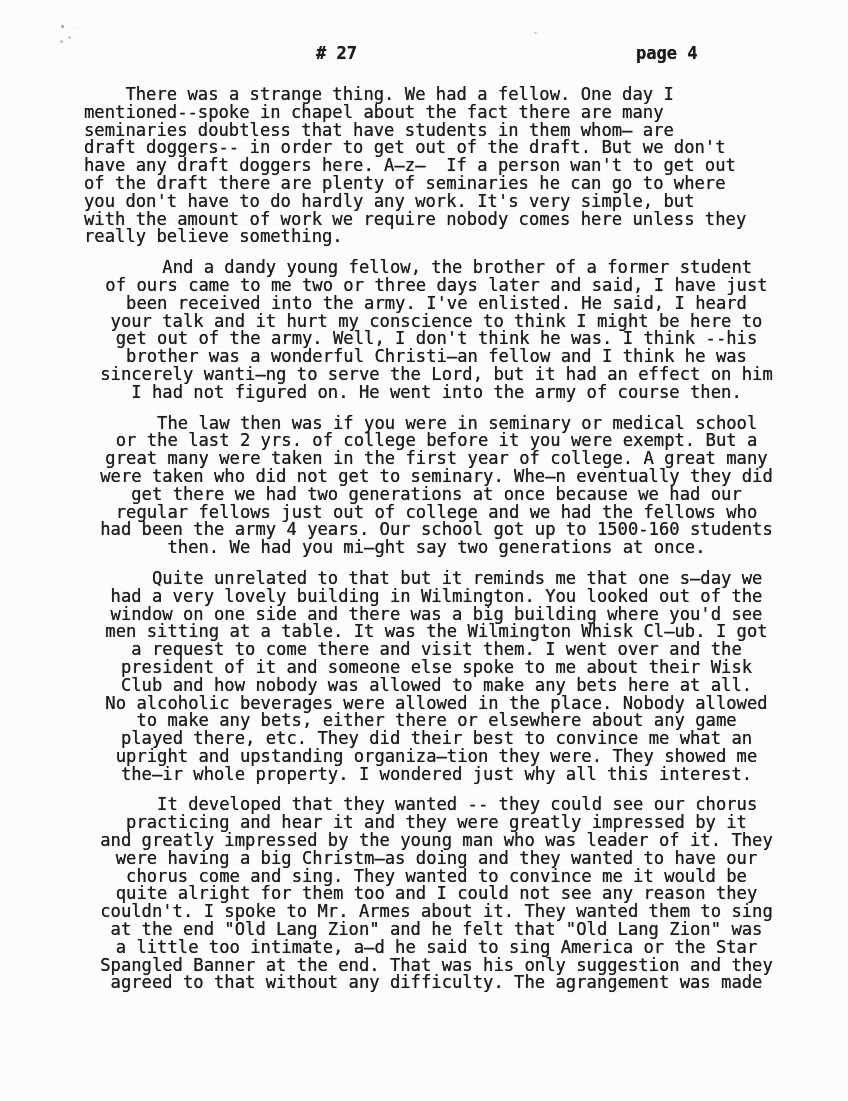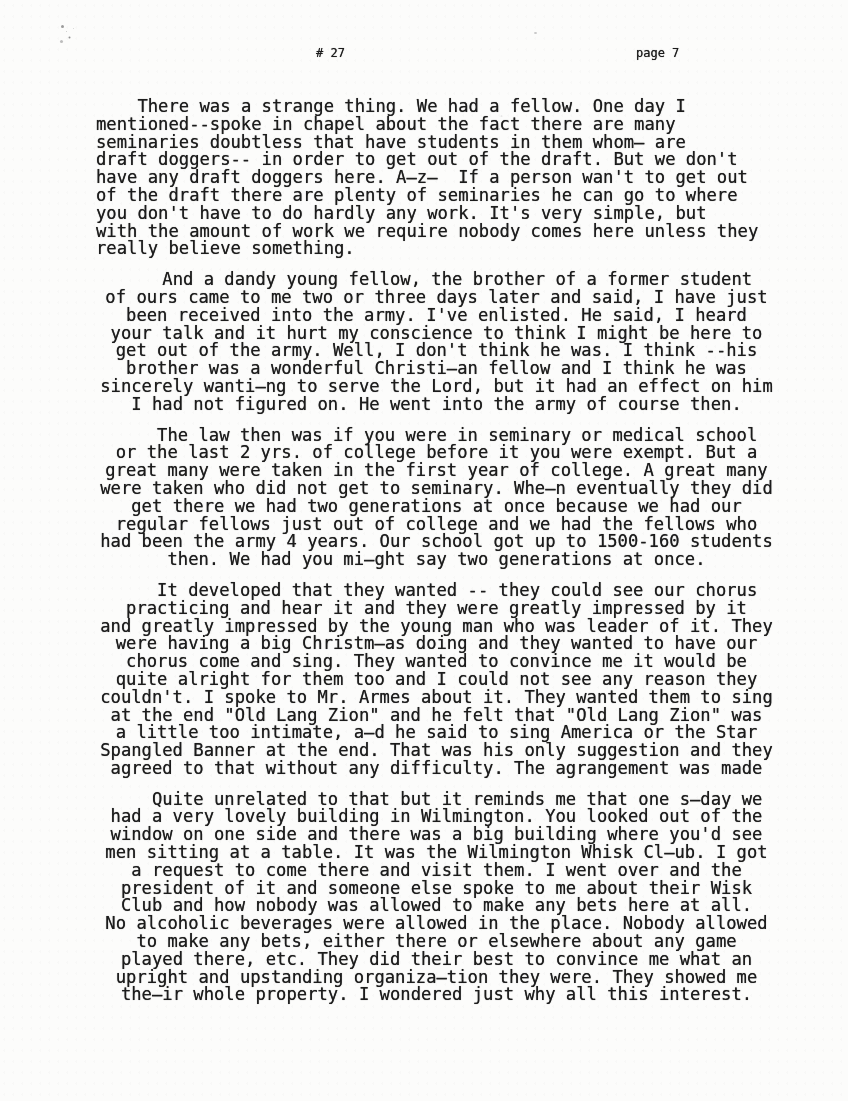--- a/index.html
+++ b/index.html
@@ -13,38 +13,39 @@
     height: 1101px;
     background: #fcfcfb;
     background-image: radial-gradient(rgba(0,0,0,0.014) 1px, transparent 1px);
     background-size: 9px 11px;
     overflow: hidden;
     font-family: "DejaVu Sans Mono", "Liberation Mono", monospace;
     color: #1c1c1c;
   }
   .hdr-item {
     position: absolute;
-    font-size: 12px;
+    font-size: 17px;
     line-height: 17.8px;
     text-shadow: 0 0 0.7px rgba(15,15,15,0.8);
     white-space: pre;
+    font-weight: bold;
   }
   .doc-num  { left: 316px; top: 45px; }
   .page-num { left: 636px; top: 45px; }
   .body-text {
     position: absolute;
     left: 84px;
     top: 86px;
     width: 705px;
     font-size: 17.2px;
     line-height: 17.8px;
     text-shadow: 0 0 0.7px rgba(15,15,15,0.8);
   }
   .body-text p {
-    margin: 12px;
+    margin: 0;
     white-space: pre-wrap;
   }
   .body-text p + p {
     margin-top: 13px;
     text-align: center;
   }
   .speck {
     position: absolute;
     border-radius: 50%;
   }
@@ -59,21 +60,21 @@
 <body>
 
 <div class="page">
 
   <div class="speck s1"></div>
   <div class="speck s2"></div>
   <div class="speck s3"></div>
 
   <header>
     <span class="hdr-item doc-num"># 27</span>
-    <span class="hdr-item page-num">page 7</span>
+    <span class="hdr-item page-num">page 4</span>
   </header>
 
   <main class="body-text">
     <p>    There was a strange thing. We had a fellow. One day I
 mentioned--spoke in chapel about the fact there are many
 seminaries doubtless that have students in them whom̶ are
 draft doggers-- in order to get out of the draft. But we don't
 have any draft doggers here. A̶z̶  If a person wan't to get out
 of the draft there are plenty of seminaries he can go to where
 you don't have to do hardly any work. It's very simple, but
@@ -88,38 +89,38 @@
 sincerely wanti̶ng to serve the Lord, but it had an effect on him
 I had not figured on. He went into the army of course then.</p>
     <p>    The law then was if you were in seminary or medical school
 or the last 2 yrs. of college before it you were exempt. But a
 great many were taken in the first year of college. A great many
 were taken who did not get to seminary. Whe̶n eventually they did
 get there we had two generations at once because we had our
 regular fellows just out of college and we had the fellows who
 had been the army 4 years. Our school got up to 1500-160 students
 then. We had you mi̶ght say two generations at once.</p>
-    <p>    It developed that they wanted -- they could see our chorus
-practicing and hear it and they were greatly impressed by it
-and greatly impressed by the young man who was leader of it. They
-were having a big Christm̶as doing and they wanted to have our
-chorus come and sing. They wanted to convince me it would be
-quite alright for them too and I could not see any reason they
-couldn't. I spoke to Mr. Armes about it. They wanted them to sing
-at the end "Old Lang Zion" and he felt that "Old Lang Zion" was
-a little too intimate, a̶d he said to sing America or the Star
-Spangled Banner at the end. That was his only suggestion and they
-agreed to that without any difficulty. The agrangement was made</p>
     <p>    Quite unrelated to that but it reminds me that one s̶day we
 had a very lovely building in Wilmington. You looked out of the
 window on one side and there was a big building where you'd see
 men sitting at a table. It was the Wilmington Whisk Cl̶ub. I got
 a request to come there and visit them. I went over and the
 president of it and someone else spoke to me about their Wisk
 Club and how nobody was allowed to make any bets here at all.
 No alcoholic beverages were allowed in the place. Nobody allowed
 to make any bets, either there or elsewhere about any game
 played there, etc. They did their best to convince me what an
 upright and upstanding organiza̶tion they were. They showed me
 the̶ir whole property. I wondered just why all this interest.</p>
+    <p>    It developed that they wanted -- they could see our chorus
+practicing and hear it and they were greatly impressed by it
+and greatly impressed by the young man who was leader of it. They
+were having a big Christm̶as doing and they wanted to have our
+chorus come and sing. They wanted to convince me it would be
+quite alright for them too and I could not see any reason they
+couldn't. I spoke to Mr. Armes about it. They wanted them to sing
+at the end "Old Lang Zion" and he felt that "Old Lang Zion" was
+a little too intimate, a̶d he said to sing America or the Star
+Spangled Banner at the end. That was his only suggestion and they
+agreed to that without any difficulty. The agrangement was made</p>
   </main>
 
 </div>
 
 </body></html>

